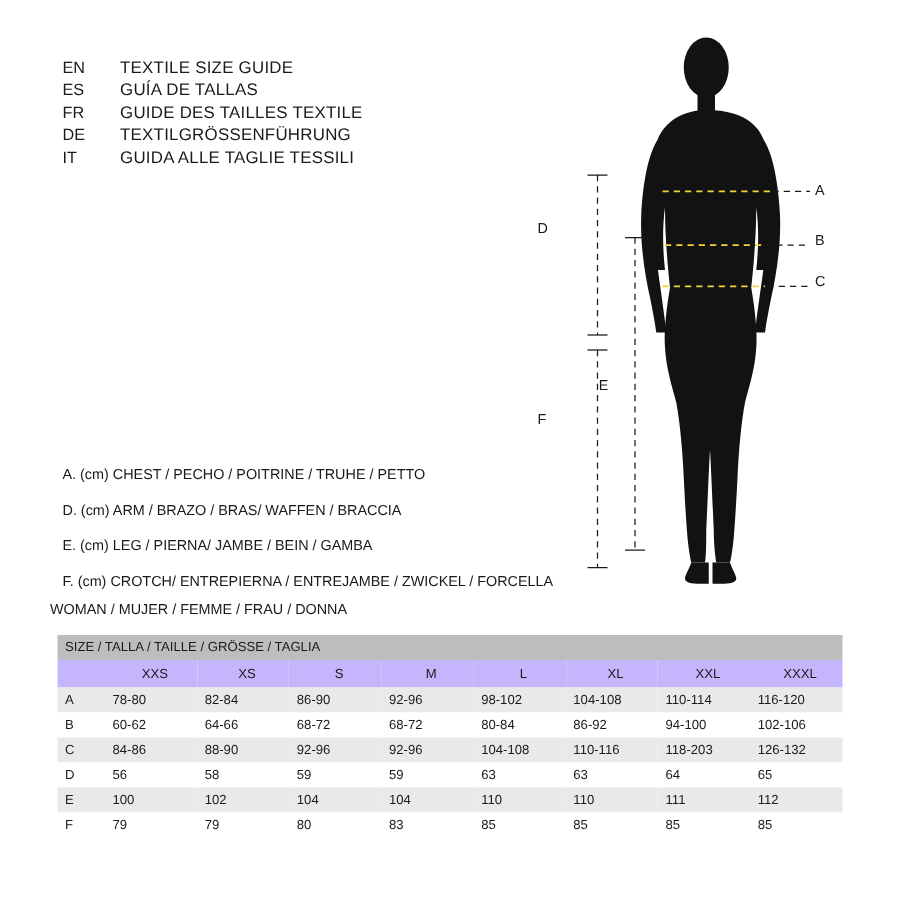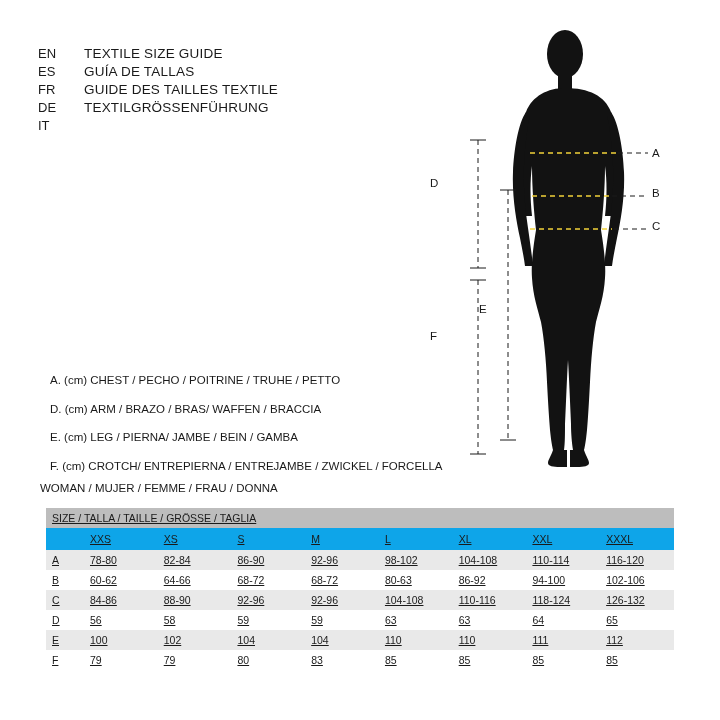--- a/index.html
+++ b/index.html
@@ -16,21 +16,21 @@
     overflow: hidden;
   }
   .page {
     position: absolute;
     inset: 0;
   }
 
   
   .title-block {
     position: absolute;
-    left: 38px;
+    left: 50px;
     top: 46px;
     width: 320px;
   }
   .title-row {
     display: flex;
     align-items: baseline;
     margin-bottom: 3px;
   }
   .title-code {
     width: 46px;
@@ -67,44 +67,44 @@
     font-size: 11.5px;
     color: #1a1a1a;
   }
 
   
   .table-wrap {
     position: absolute;
     left: 46px;
     top: 508px;
     width: 628px;
-    text-decoration: underline;
   }
   table.size-table {
     border-collapse: collapse;
     width: 628px;
     table-layout: fixed;
   }
   table.size-table td, table.size-table th {
     font-size: 10.5px;
     font-weight: normal;
     text-align: left;
     padding: 4px 0 4px 6px;
     color: #1a1a1a;
   }
   tr.head-row td {
     background: #bdbdbd;
     font-size: 10.5px;
     padding-top: 4px;
     padding-bottom: 4px;
   }
   tr.cols-row td {
-    background: #0ea5e9;
+    background: #c4b5fd;
     padding-top: 5px;
     padding-bottom: 5px;
+    text-align: center;
   }
   tr.data-row.shade td {
     background: #e9e9e9;
   }
   tr.data-row.plain td {
     background: #ffffff;
   }
   .col-label { width: 34px; }
   .col-v { width: 66px; }
 
@@ -150,20 +150,21 @@
     <div class="title-row">
       <span class="title-code">FR</span>
       <span class="title-text">GUIDE DES TAILLES TEXTILE</span>
     </div>
     <div class="title-row">
       <span class="title-code">DE</span>
       <span class="title-text">TEXTILGRÖSSENFÜHRUNG</span>
     </div>
     <div class="title-row">
       <span class="title-code">IT</span>
+      <span class="title-text">GUIDA ALLE TAGLIE TESSILI</span>
     </div>
   </div>
 
   <div class="figure-area">
 
     <svg class="measure-svg" width="280" height="470" viewBox="0 0 280 470">
 
       <g fill="#121212">
 
         <ellipse cx="145" cy="34" rx="18" ry="24"></ellipse>
@@ -293,34 +294,34 @@
           <td>104-108</td>
           <td>110-114</td>
           <td>116-120</td>
         </tr>
         <tr class="data-row plain">
           <td>B</td>
           <td>60-62</td>
           <td>64-66</td>
           <td>68-72</td>
           <td>68-72</td>
-          <td>80-63</td>
+          <td>80-84</td>
           <td>86-92</td>
           <td>94-100</td>
           <td>102-106</td>
         </tr>
         <tr class="data-row shade">
           <td>C</td>
           <td>84-86</td>
           <td>88-90</td>
           <td>92-96</td>
           <td>92-96</td>
           <td>104-108</td>
           <td>110-116</td>
-          <td>118-124</td>
+          <td>118-203</td>
           <td>126-132</td>
         </tr>
         <tr class="data-row plain">
           <td>D</td>
           <td>56</td>
           <td>58</td>
           <td>59</td>
           <td>59</td>
           <td>63</td>
           <td>63</td>

